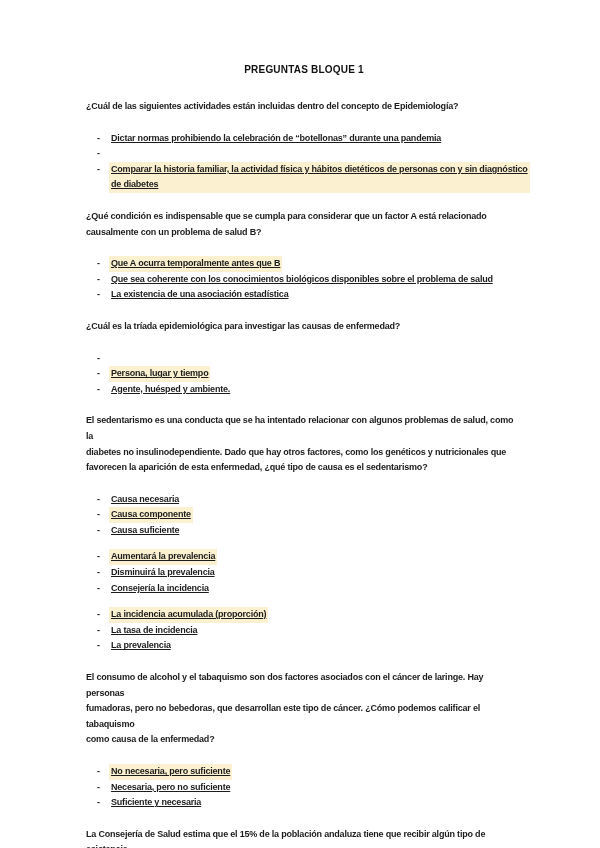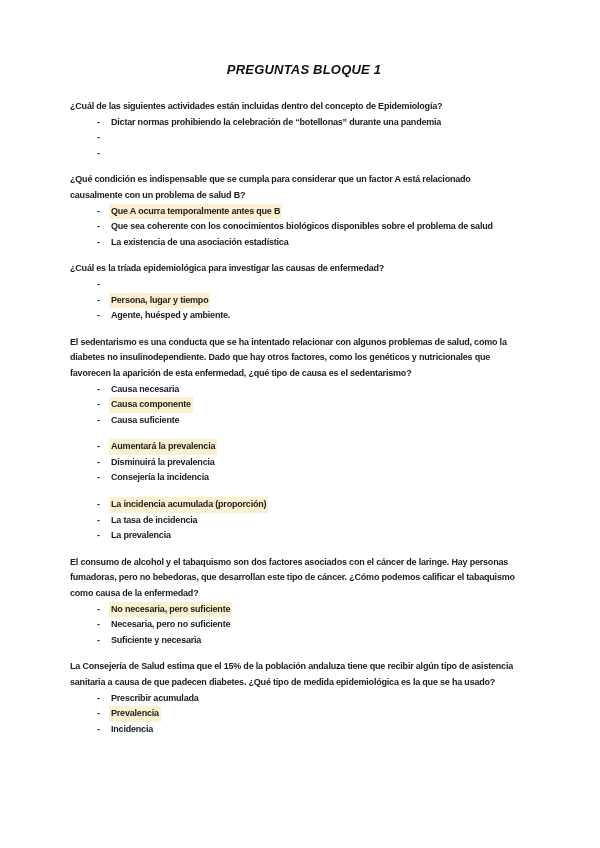--- a/index.html
+++ b/index.html
@@ -3,29 +3,29 @@
 <meta charset="utf-8">
 <style>
   html,body{margin:0;padding:0;background:#ffffff;}
   .page{
     width:600px;height:848px;box-sizing:border-box;background:#ffffff;
     padding:62px 62px 0 70px;
     font-family:"Liberation Sans",sans-serif;
     font-weight:700;color:#1c1c1c;overflow:hidden;
   }
   .title{
-    text-align:center;font-size:13px;line-height:16px;color:#111111;
-    letter-spacing:.2px;margin:0 0 21px 0;font-style:italic;
+    text-align:center;font-size:10px;line-height:16px;color:#111111;
+    letter-spacing:.2px;margin:0 0 21px 0;
   }
   .q-block{margin:0 0 11px 0;font-size:9px;line-height:15.6px;letter-spacing:-.2px;}
-  .q-text{white-space:pre-line;margin:0;}
+  .q-text{white-space:pre-line;margin:16px;}
   .answers{margin:0;padding:0;list-style:none;}
   .answer{display:flex;align-items:flex-start;}
   .dash{flex:0 0 14px;width:14px;margin-left:27px;}
-  .a-text{white-space:pre-line;}
+  .a-text{white-space:pre-line;text-decoration:underline;}
   .hl{background:#fbf1d0;box-decoration-break:clone;-webkit-box-decoration-break:clone;padding:0 2px;margin:0 -2px;}
 </style>
 </head>
 <body>
 
 <div class="page">
 
   <h1 class="title">PREGUNTAS BLOQUE 1</h1>
 
   <div class="q-block">
@@ -33,20 +33,22 @@
     <div class="answers">
       <div class="answer">
         <span class="dash">-</span>
         <span class="a-text">Dictar normas prohibiendo la celebración de “botellonas” durante una pandemia</span>
       </div>
       <div class="answer">
         <span class="dash">-</span>
       </div>
       <div class="answer">
         <span class="dash">-</span>
+        <span class="a-text hl">Comparar la historia familiar, la actividad física y hábitos dietéticos de personas con y sin diagnóstico
+de diabetes</span>
       </div>
     </div>
   </div>
 
   <div class="q-block">
     <p class="q-text">¿Qué condición es indispensable que se cumpla para considerar que un factor A está relacionado
 causalmente con un problema de salud B?</p>
     <div class="answers">
       <div class="answer">
         <span class="dash">-</span>

